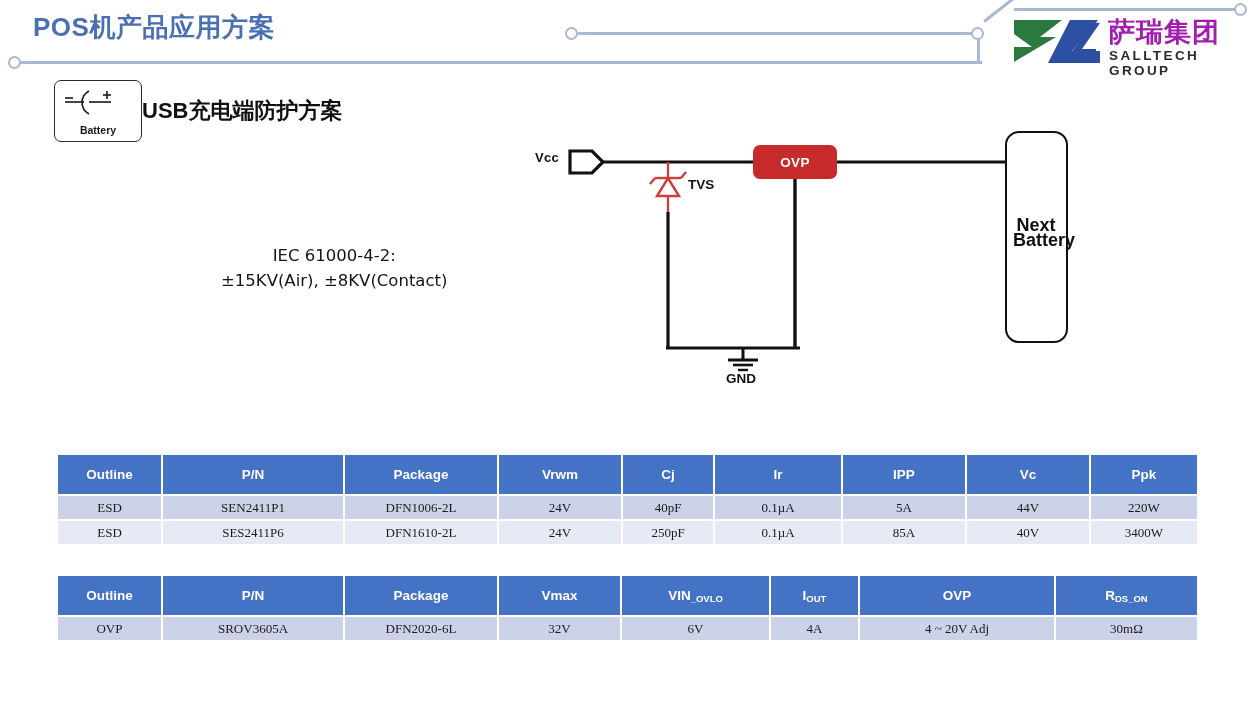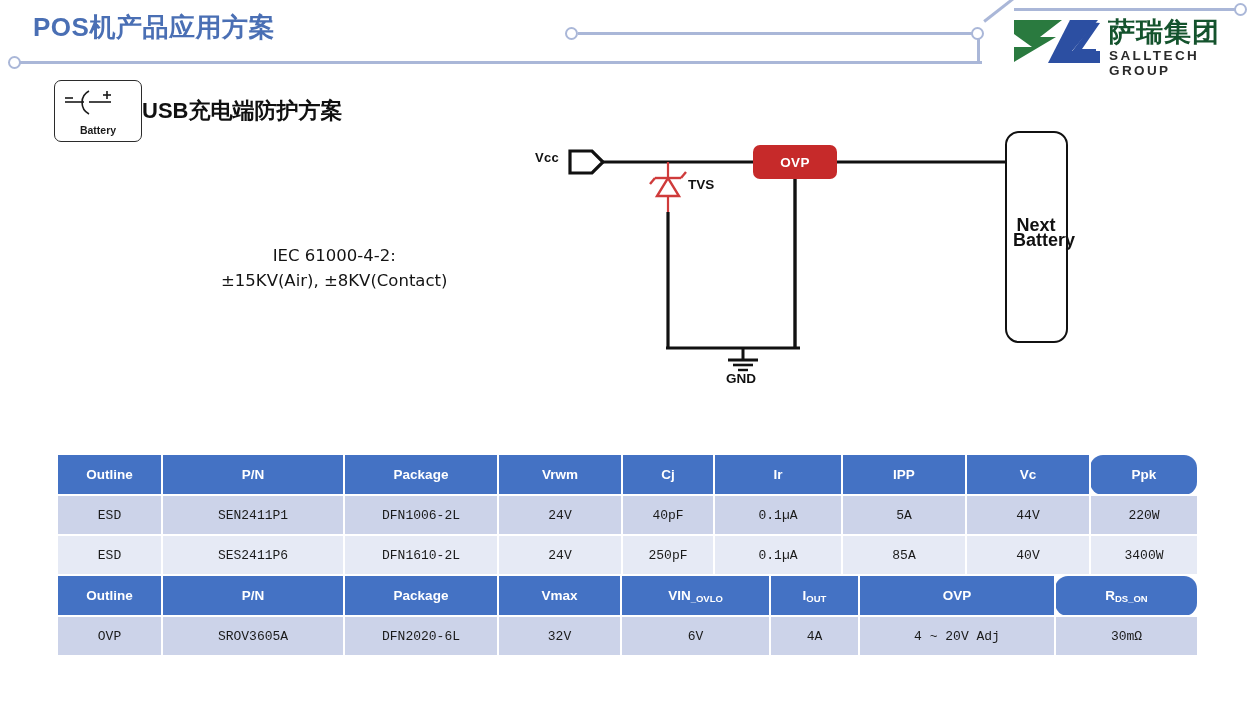--- a/index.html
+++ b/index.html
@@ -22,21 +22,21 @@
   .deco-node {
     position:absolute; width:13px; height:13px; border-radius:50%;
     border:2px solid #aab7d8; background:#ffffff;
   }
 
   
   .logo-wrap { position:absolute; left:1012px; top:12px; width:238px; height:60px; }
   .logo-mark { position:absolute; left:0px; top:5px; width:90px; height:48px; }
   .logo-cn  {
     position:absolute; left:96px; top:2px;
-    font-size:27px; font-weight:bold; color:#14532d;
+    font-size:27px; font-weight:bold; color:#a21caf;
     letter-spacing:1px; font-family:"DejaVu Sans", sans-serif;
   }
   .logo-en {
     position:absolute; left:97px; top:36px;
     font-size:13.5px; font-weight:bold; color:#2a2a2a; letter-spacing:2.4px;
   }
 
   
   .battery {
     position:absolute; left:54px; top:80px; width:88px; height:62px;
@@ -81,25 +81,25 @@
     border:2.2px solid #111; border-radius:14px; background:#fff;
   }
 
   
   .tbl { position:absolute; border-collapse:collapse; table-layout:fixed; }
   .tbl th {
     background:#4472c4; color:#fff; font-size:13.5px; font-weight:bold;
     height:38px; border-right:2px solid #fff; border-bottom:2px solid #fff;
     text-align:center; padding:12px 2px;
   }
-  .tbl th:last-child { border-right:none;border-radius:13px; }
+  .tbl th:last-child { border-right:none; }
   .tbl td {
-    font-size:13px; color:#1a1a1a; height:40px; text-align:center;
+    font-size:13px; color:#1a1a1a; height:25px; text-align:center;
     border-right:2px solid #fff; border-bottom:2px solid #fff; padding:0 2px;
-    font-family:Liberation Mono, monospace;
+    font-family:Liberation Serif, serif;
     margin-top:44px;
   }
   .tbl td:last-child { border-right:none; }
   .tbl tr.r-odd  td { background:#ccd3e9; }
   .tbl tr.r-even td { background:#e6eaf5; }
   .sub { font-size:9.5px; vertical-align:baseline; position:relative; top:2px; }
   #table1 { left:58px; top:455px; width:1139px; }
   #table2 { left:58px; top:576px; width:1139px; }
 </style>
 </head>

